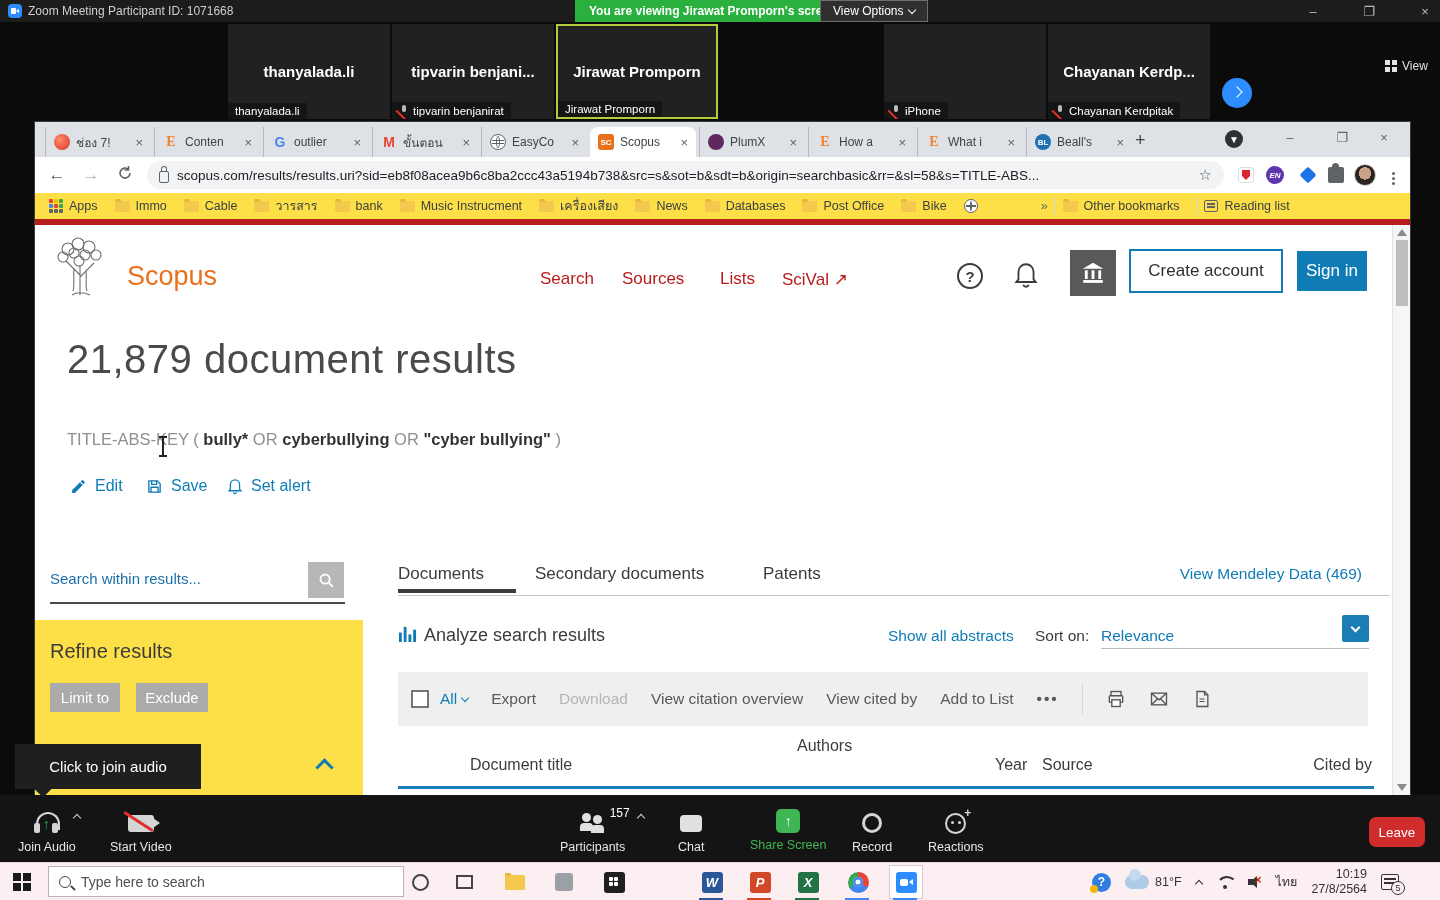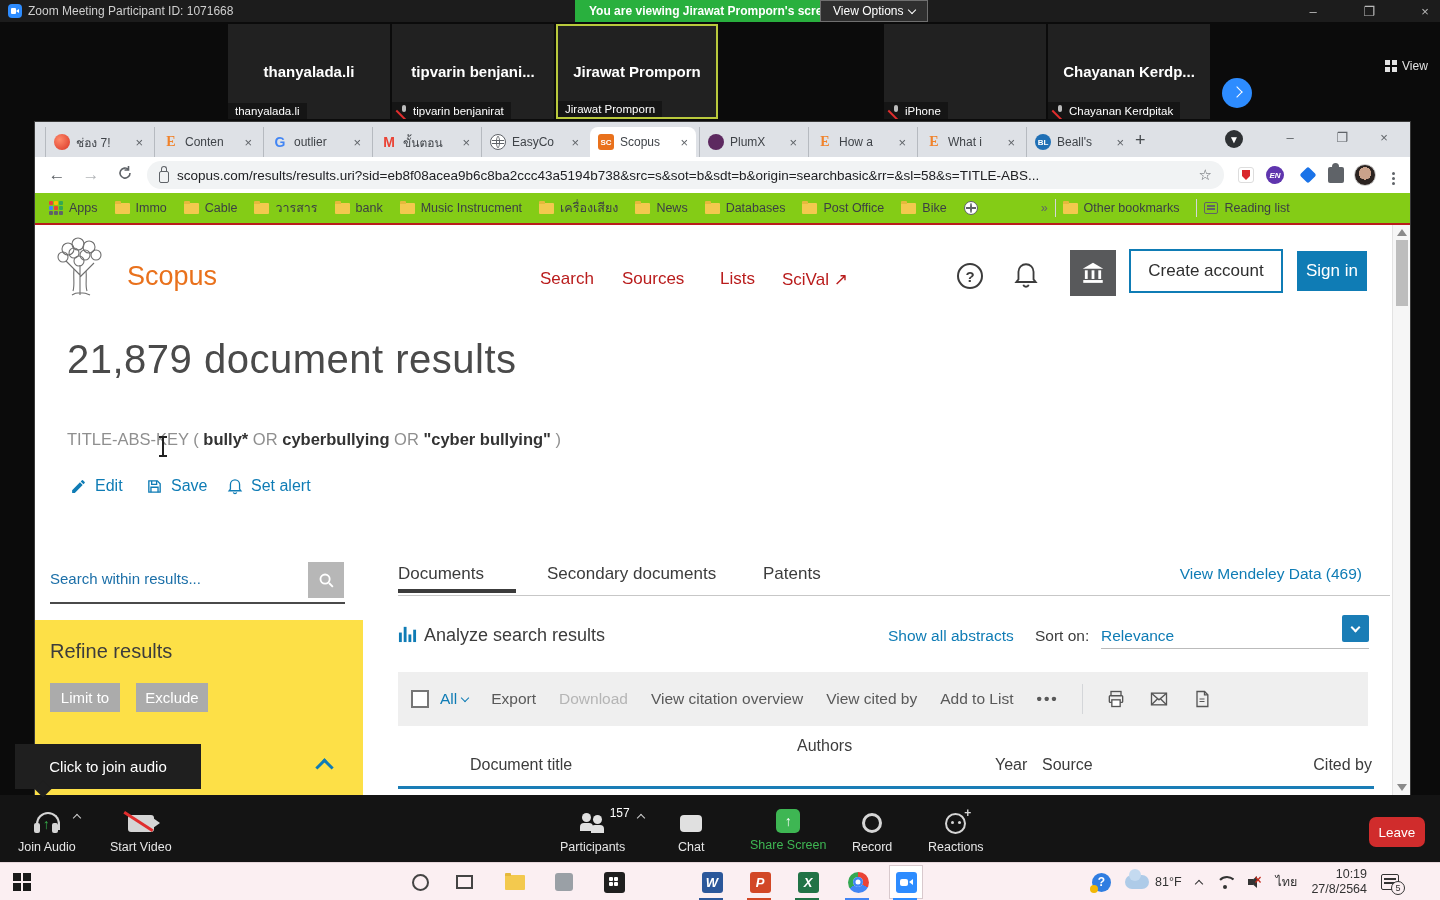--- a/index.html
+++ b/index.html
@@ -70,21 +70,21 @@
   .ext{width:20px;height:20px;display:flex;align-items:center;justify-content:flex-end;flex:none}
   .ext-shield{width:16px;height:16px;background:#fff;border:1px solid #ddd;border-radius:3px;position:relative}
   .ext-shield::before{content:"";position:absolute;left:3px;top:2px;width:8px;height:10px;background:#d9262c;clip-path:polygon(0 0,100% 0,100% 60%,50% 100%,0 60%)}
   .ext-en{width:18px;height:18px;border-radius:50%;background:#5f35ae;color:#fff;font-size:8px;font-weight:bold;display:flex;align-items:center;justify-content:center}
   .ext-gem{width:12px;height:12px;background:#1a73e8;transform:rotate(45deg);border-radius:2px}
   .ext-puz{width:16px;height:16px;background:#5f6368;border-radius:2px;position:relative}
   .ext-puz::before{content:"";position:absolute;left:4px;top:-4px;width:7px;height:7px;background:#5f6368;border-radius:50%}
   .avatar{width:22px;height:22px;border-radius:50%;background:radial-gradient(circle at 50% 42%,#caa28b 0 40%,#2b2320 41% 100%);border:1px solid #ccc}
   .dots3{display:flex;flex-direction:column;gap:2px;align-items:center;width:14px}
   .dots3 i{width:3px;height:3px;border-radius:50%;background:#5f6368}
-  #bmbar{height:32px;background:#84cc16;display:flex;align-items:center;gap:7px;padding:0 14px;font-size:12.5px;color:#3c4043;border-bottom:2px solid #b91c1c}
+  #bmbar{height:32px;background:#fde047;display:flex;align-items:center;gap:7px;padding:0 14px;font-size:12.5px;color:#3c4043;border-bottom:6px solid #b91c1c}
   .bm{display:flex;align-items:center;gap:6px;margin-right:10px;white-space:nowrap}
   .folder{width:15px;height:11px;background:#f3c94e;border-radius:1px;position:relative;flex:none}
   .folder::before{content:"";position:absolute;left:0;top:-2px;width:6px;height:3px;background:#e5b93c;border-radius:1px 1px 0 0}
   .appsgrid{width:14px;height:14px;display:grid;grid-template-columns:repeat(3,4px);grid-template-rows:repeat(3,4px);gap:1px}
   .appsgrid i{background:#5f6368;border-radius:1px}
   .appsgrid i:nth-child(1){background:#ea4335}.appsgrid i:nth-child(2){background:#fbbc04}.appsgrid i:nth-child(3){background:#34a853}
   .appsgrid i:nth-child(4){background:#4285f4}.appsgrid i:nth-child(5){background:#ea4335}.appsgrid i:nth-child(6){background:#34a853}
   .vdiv{width:1px;height:18px;background:#d4d6d9}
   .readico{width:14px;height:12px;border:1.5px solid #5f6368;border-radius:2px;position:relative}
   .readico::before{content:"";position:absolute;left:2px;top:2px;right:2px;height:1.5px;background:#5f6368;box-shadow:0 3px 0 #5f6368}
@@ -487,21 +487,21 @@
     </div>
     <div class="abs" style="left:15px;top:377px;width:295px;height:2px;background:#4a4a4a"></div>
     <div class="abs panel" style="left:0;top:395px;width:328px;height:175px">
       <div class="abs" style="left:15px;top:20px;font-size:20px;color:#3c3c3c">Refine results</div>
       <div class="gbtn" style="left:15px;top:63px;width:70px">Limit to</div>
       <div class="gbtn" style="left:101px;top:63px;width:72px">Exclude</div>
       <i class="chev up abs" style="left:283px;top:138px;color:#0f7cb5;border-width:0 3px 3px 0;padding:5px"></i>
     </div>
 
     <span class="dtab" style="left:363px;top:339px">Documents</span>
-    <span class="dtab" style="left:512px;top:339px">Secondary documents</span>
+    <span class="dtab" style="left:500px;top:339px">Secondary documents</span>
     <span class="dtab" style="left:728px;top:339px">Patents</span>
     <span class="abs blue" style="right:48px;top:340px;font-size:15.5px">View Mendeley Data (469)</span>
     <div class="abs" style="left:363px;top:364px;width:118px;height:4px;background:#3c3c3c"></div>
     <div class="abs" style="left:363px;top:370px;width:992px;height:1px;background:#c7c7c7"></div>
 
     <svg class="abs" style="left:363px;top:399px" width="19" height="19" viewBox="0 0 20 20" fill="#0f7cb5">
         <rect x="1" y="9" width="3" height="10"></rect>
         <rect x="6" y="3" width="3" height="16"></rect>
         <rect x="11" y="11" width="3" height="8"></rect>
         <rect x="16" y="6" width="3" height="13"></rect>
@@ -613,20 +613,24 @@
   <div class="btn-leave">Leave</div>
 </div>
 
 <div id="taskbar" class="abs">
   <span class="winlogo">
       <i></i>
       <i></i>
       <i></i>
       <i></i>
     </span>
+  <div id="tsearch">
+    <i class="mag"></i>
+    <input placeholder="Type here to search" style="">
+  </div>
   <span class="tbico" style="left:408px">
       <i class="cortana"></i>
     </span>
   <span class="tbico" style="left:452px">
       <i class="tview"></i>
     </span>
   <span class="tbico" style="left:503px">
       <i class="folder" style="width:20px;height:15px"></i>
     </span>
   <span class="tbico" style="left:552px">

